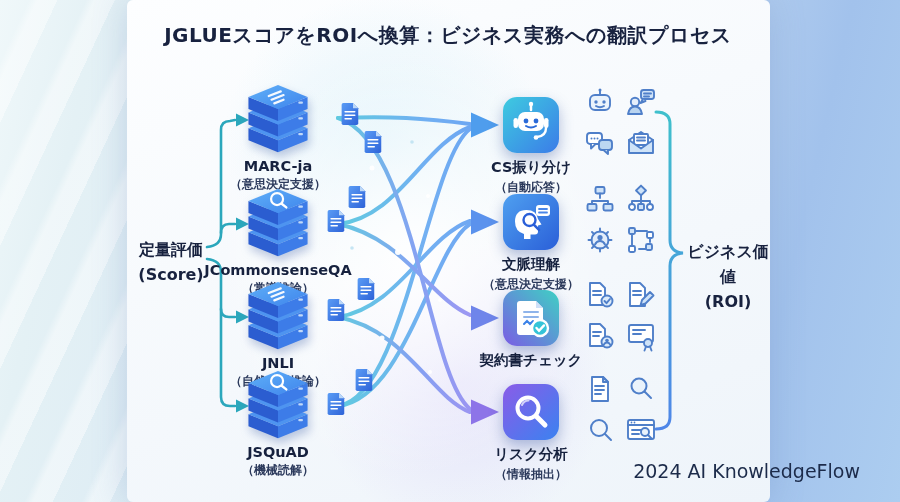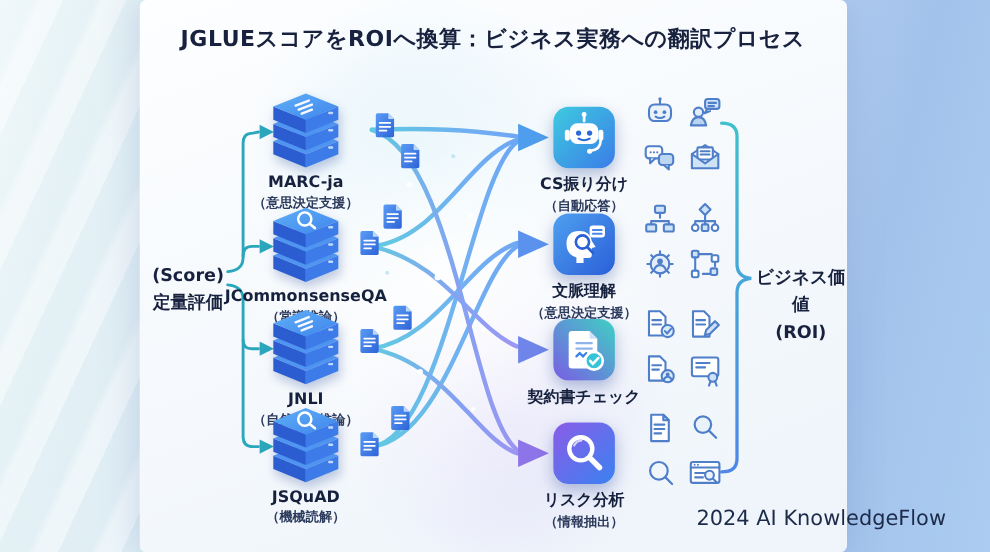--- a/index.html
+++ b/index.html
@@ -299,22 +299,22 @@
       <circle cx="352" cy="248" r="1.8" fill="#bfe2f2" opacity=".9"></circle>
       <circle cx="412" cy="142" r="1.8" fill="#bfe2f2" opacity=".9"></circle>
     </g>
 
     <path fill="none" stroke="url(#gBrace)" stroke-width="3" stroke-linecap="round" d="M656,112 Q670,112 670,124 L670,240 Q670,252 683,253 Q670,254 670,266 L670,417 Q670,429 656,429"></path>
   </svg>
 
   <h1 class="title">JGLUEスコアをROIへ換算：ビジネス実務への翻訳プロセス</h1>
 
   <div class="side side-left">
+    <div>定量評価</div>
     <div>(Score)</div>
-    <div>定量評価</div>
   </div>
 
   <div class="side side-right">
     <div>ビジネス価値</div>
     <div>(ROI)</div>
   </div>
 
   <div class="bench" style="top:84px">
     <svg class="db" viewBox="0 0 84 78">
         <use href="#sym-db-t"></use>

